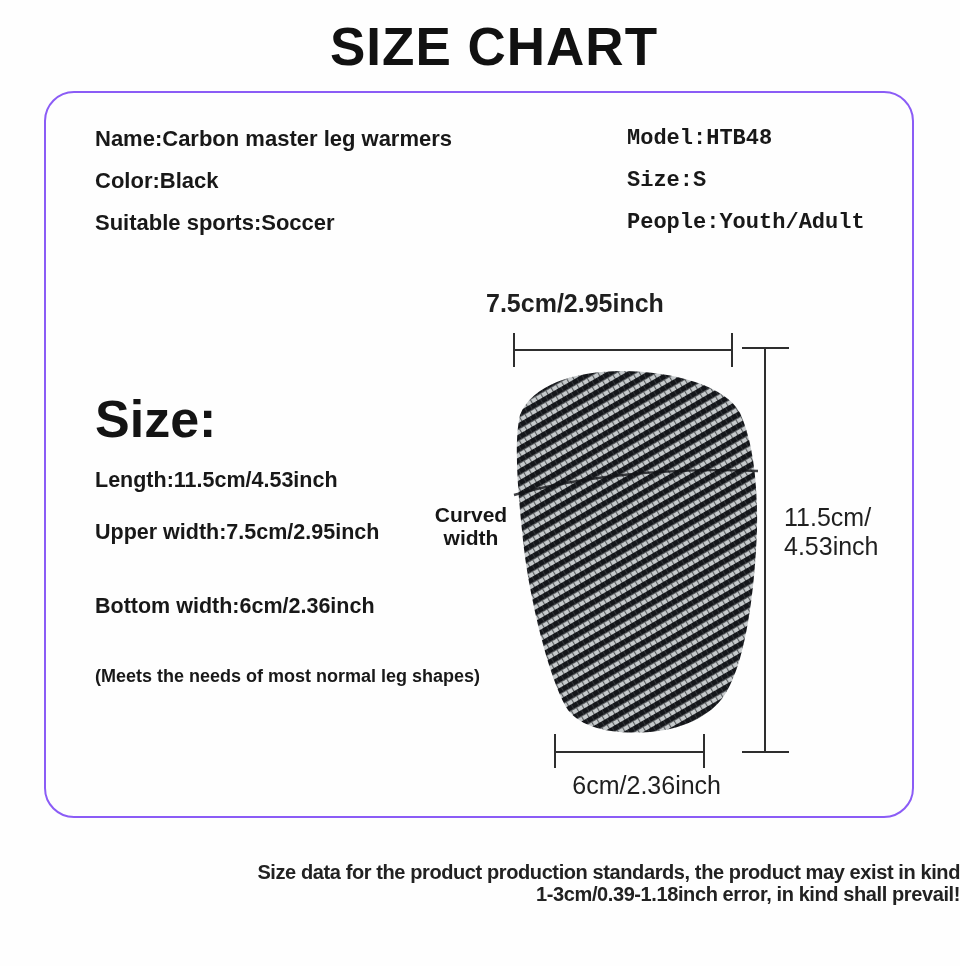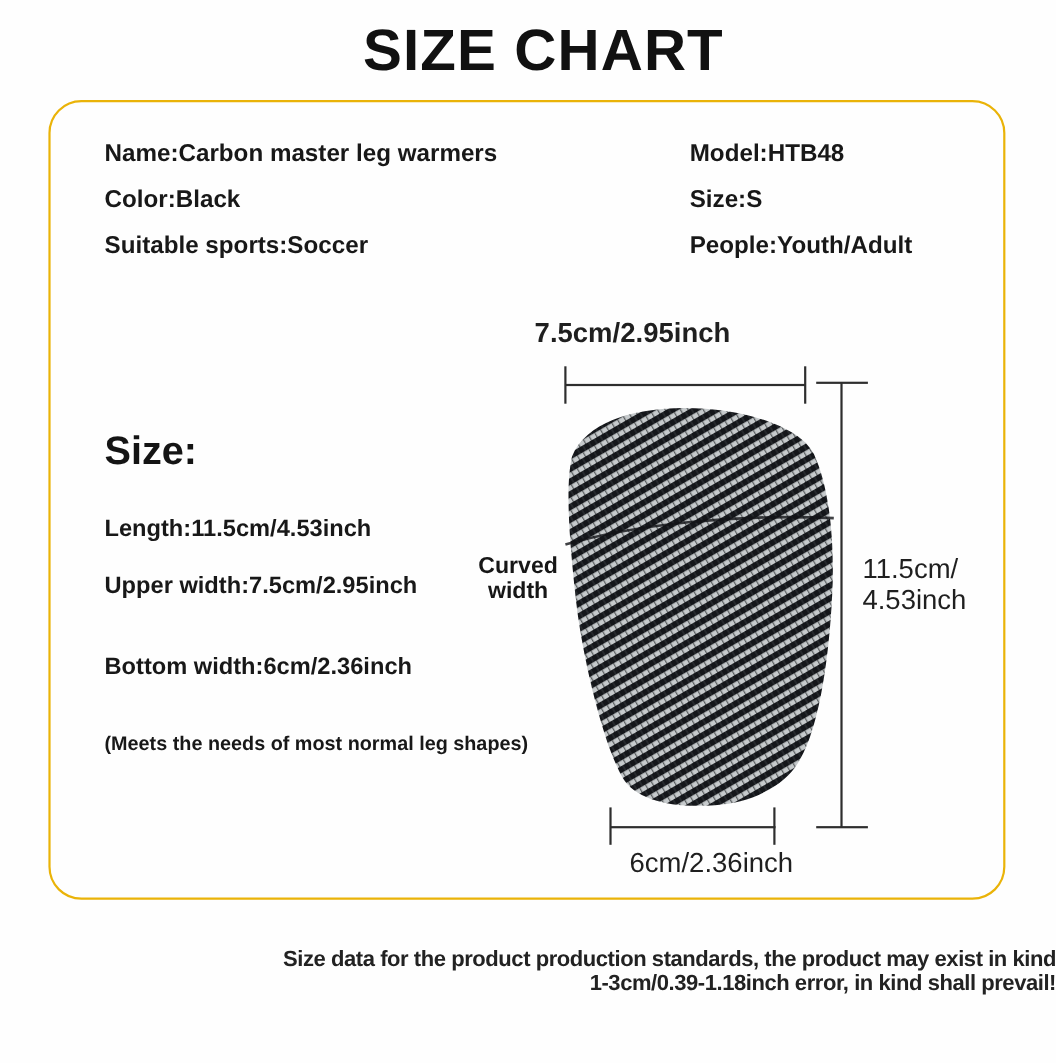--- a/index.html
+++ b/index.html
@@ -21,40 +21,40 @@
     font-size: 53px;
     font-weight: bold;
     letter-spacing: 1px;
     color: #111;
     padding-left: 28px;
   }
   .card {
     position: absolute;
     left: 44px; top: 91px;
     width: 870px; height: 727px;
-    border: 2px solid #eab308;
+    border: 2px solid #8b5cf6;
     border-radius: 30px;
     background: #fefefe;
   }
   .info {
     position: absolute;
     font-size: 22px;
     font-weight: bold;
     white-space: nowrap;
     color: #181818;
   }
   .col-l { left: 49px; }
-  .col-r { left: 581px; }
+  .col-r { left: 581px; font-family: Liberation Mono, monospace; }
   .row-0 { top: 33px; }
   .row-1 { top: 75px; }
   .row-2 { top: 117px; }
   .size-heading {
     position: absolute;
     left: 49px; top: 296px;
-    font-size: 36px;
+    font-size: 52px;
     font-weight: bold;
     color: #141414;
   }
   .spec {
     position: absolute;
     left: 49px;
     font-size: 21.5px;
     font-weight: bold;
     white-space: nowrap;
     color: #181818;

